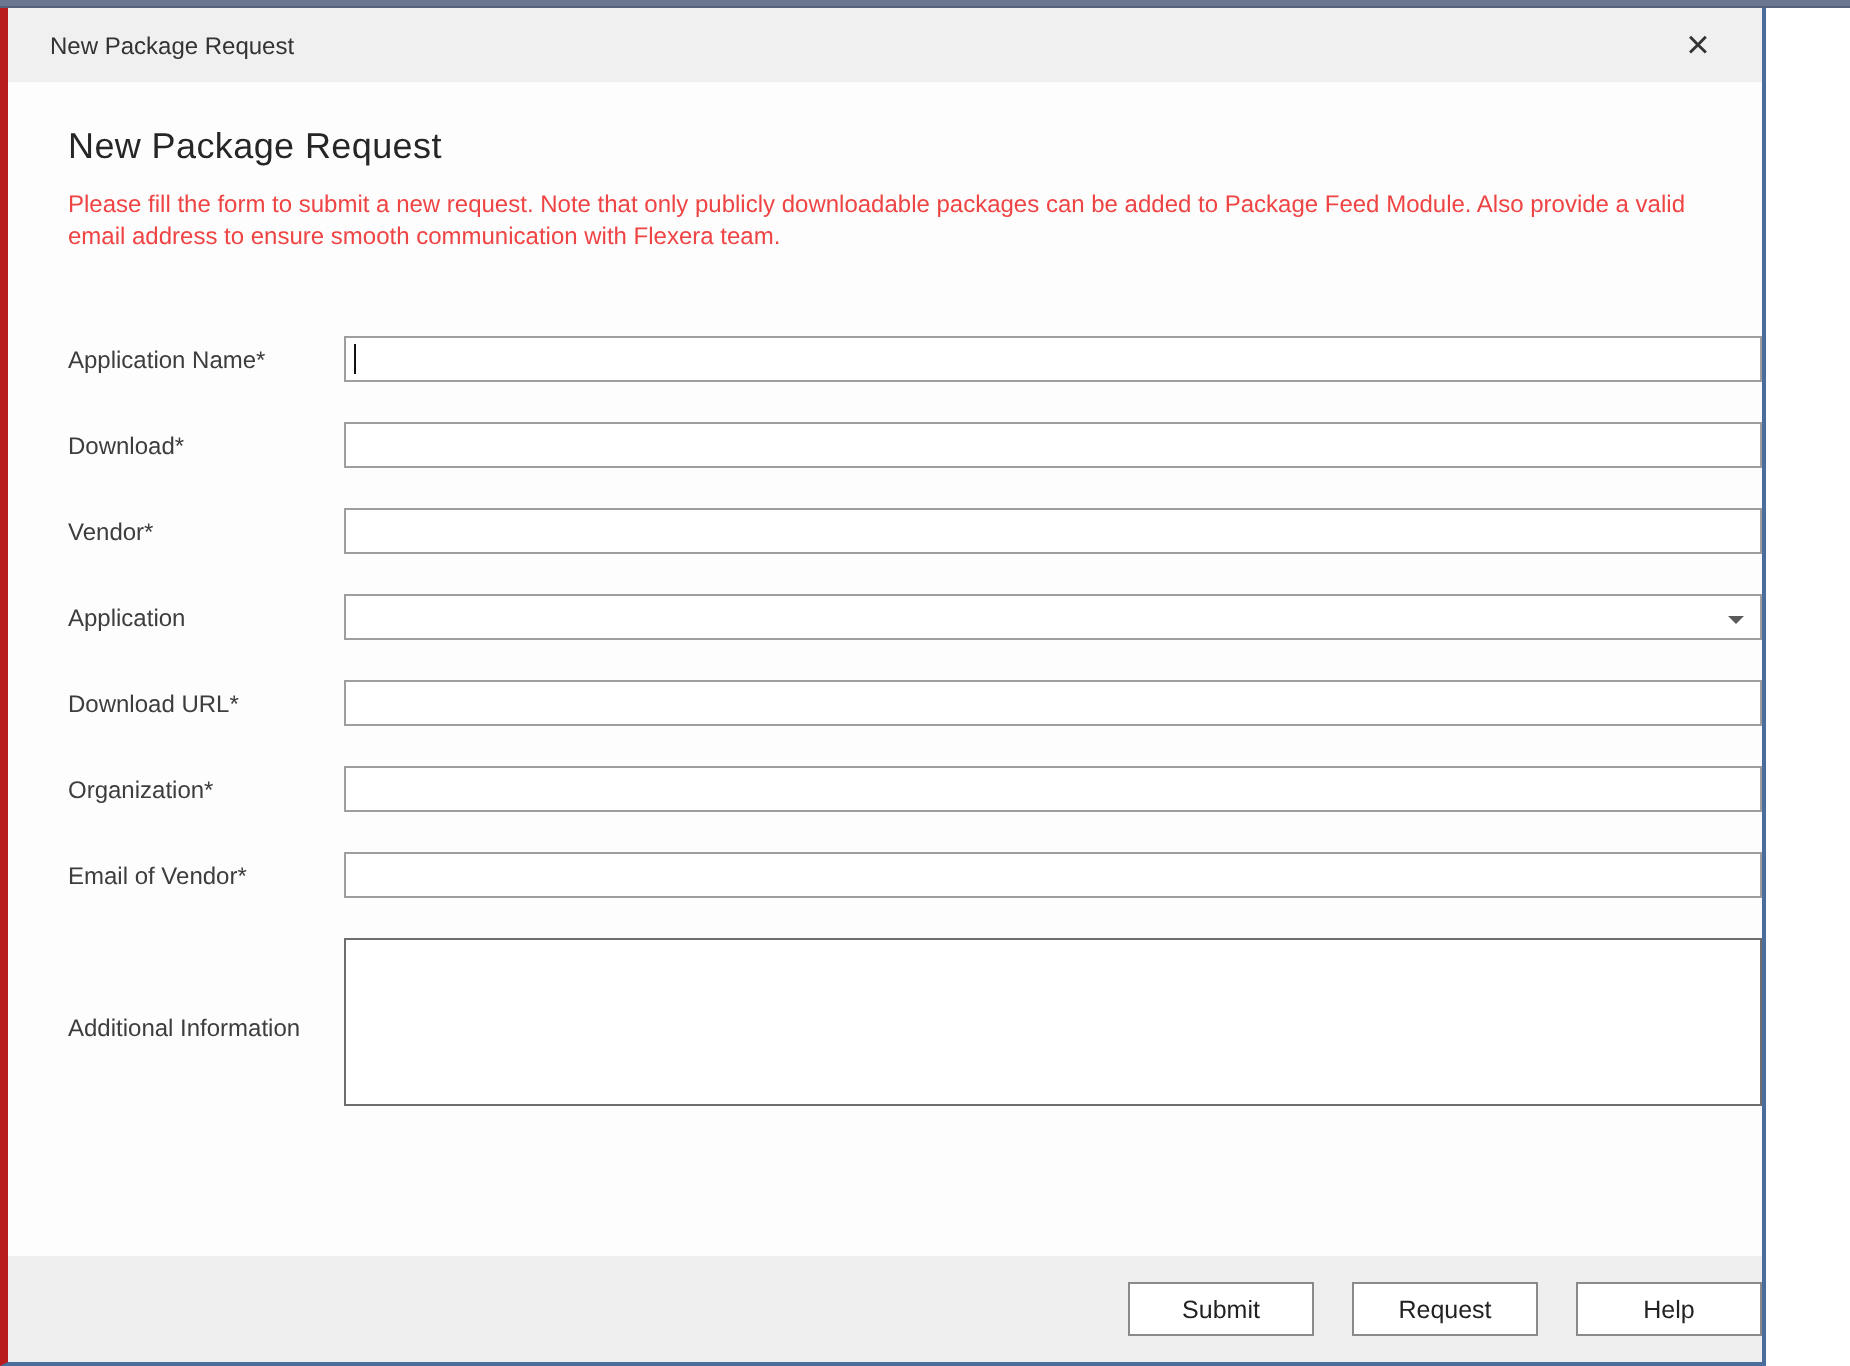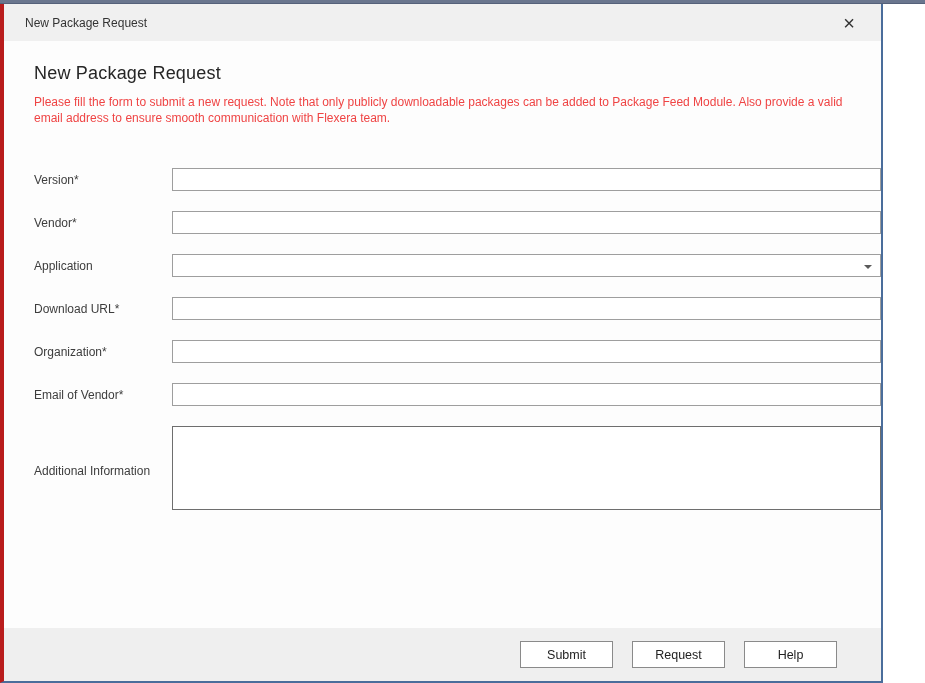--- a/index.html
+++ b/index.html
@@ -54,21 +54,21 @@
   }
   .textarea {
     width:709px; height:84px; border:1px solid #6e6e6e; background:#ffffff;
     font-family:"Liberation Sans", sans-serif; font-size:12px; color:#222; padding:2px 4px;
     resize:none; outline:none; display:block;
   }
   .info-icon-wrap { margin-left:9px; flex:none; display:flex; align-items:center; }
   .footer {
     flex:none; height:53px; background:#efefef;
     display:flex; align-items:center; justify-content:flex-end;
-    gap:19px; padding-right:44px;
+    gap:19px; 
   }
   .btn {
     width:93px; height:27px; background:#ffffff; border:1px solid #8a8a8a;
     font-family:"Liberation Sans", sans-serif; font-size:12.5px; color:#222222;
     display:flex; align-items:center; justify-content:center; cursor:pointer;
   }
 </style>
 </head>
 <body>
 
@@ -83,23 +83,30 @@
         <span class="close-glyph">×</span>
       </button>
     </div>
 
     <div class="body">
       <h1 class="page-title">New Package Request</h1>
       <p class="page-desc">Please fill the form to submit a new request. Note that only publicly downloadable packages can be added to Package Feed Module. Also provide a valid email address to ensure smooth communication with Flexera team.</p>
 
       <div class="form">
 
+        <div class="row">
+          <span class="field-label">Application Name*</span>
+          <span class="control-wrap">
+            <input class="text-input" type="text" value="" style="">
+            <span class="caret"></span>
+          </span>
+        </div>
 
         <div class="row">
-          <span class="field-label">Version*</span>
+          <span class="field-label">Download*</span>
           <span class="control-wrap">
             <input class="text-input" type="text" value="" style="">
           </span>
         </div>
 
         <div class="row">
           <span class="field-label">Vendor*</span>
           <span class="control-wrap">
             <input class="text-input" type="text" value="" style="">
           </span>

